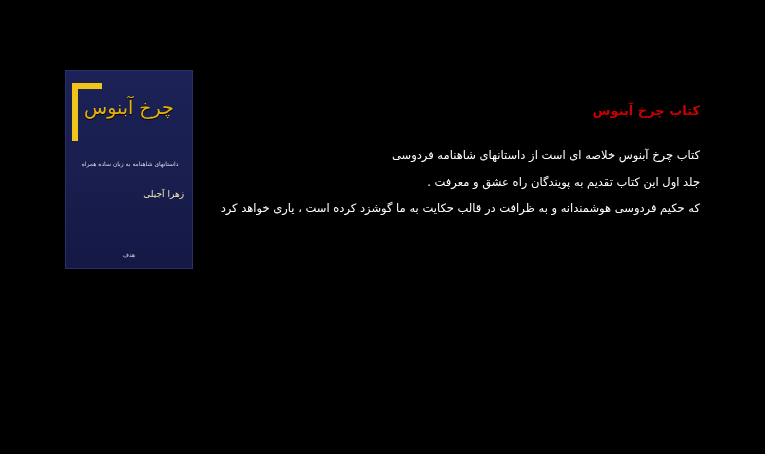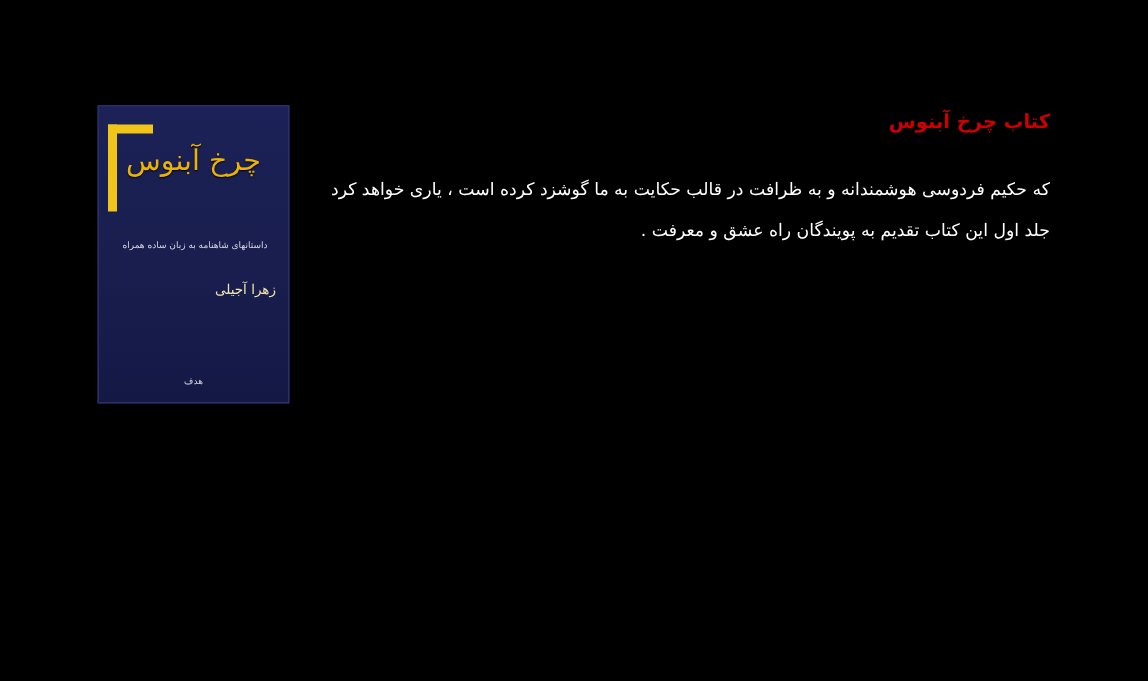--- a/index.html
+++ b/index.html
@@ -89,21 +89,21 @@
     text-align: center;
     color: #cfcfdd;
     font-size: 6px;
     direction: rtl;
   }
 
   
   .content {
     position: absolute;
     right: 0;
-    top: 73px;
+    top: 102px;
     width: 630px;
     padding-left: 0;
     padding-right: 0;
     text-align: right;
     direction: rtl;
   }
   .book-title {
     color: #cc0000;
     font-size: 13px;
     font-weight: bold;
@@ -128,17 +128,18 @@
     <div class="cover-bracket"></div>
     <div class="cover-title">چرخ آبنوس</div>
     <div class="cover-sub">داستانهای شاهنامه
 به زبان ساده همراه</div>
     <div class="cover-author">زهرا آجیلی</div>
     <div class="cover-publisher">هدف</div>
   </div>
 
   <div class="content">
     <h1 class="book-title">کتاب چرخ آبنوس</h1>
+    <p class="desc-line">کتاب چرخ آبنوس خلاصه ای است  از داستانهای شاهنامه فردوسی</p>
+    <p class="desc-line">جلد اول این کتاب تقدیم به پویندگان راه عشق و معرفت .</p>
     <p class="desc-line">که حکیم فردوسی هوشمندانه و به ظرافت در قالب حکایت به ما گوشزد کرده است ، یاری خواهد کرد</p>
-    <p class="desc-line">جلد اول این کتاب تقدیم به پویندگان راه عشق و معرفت .</p>
   </div>
 
 </div>
 
 </body></html>

